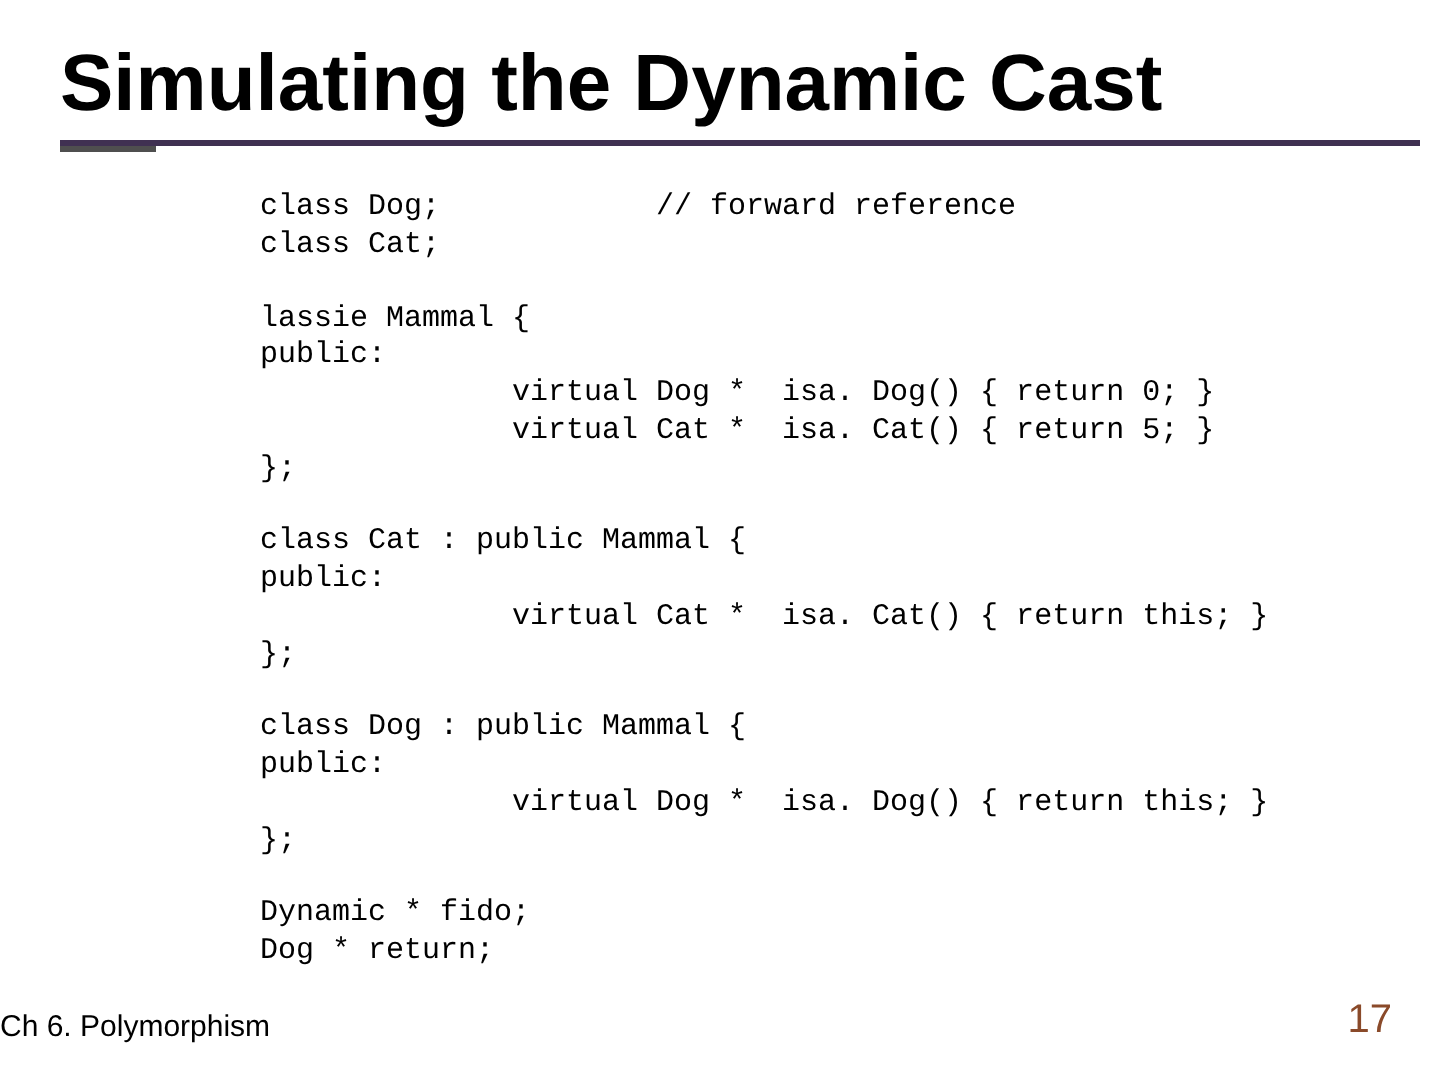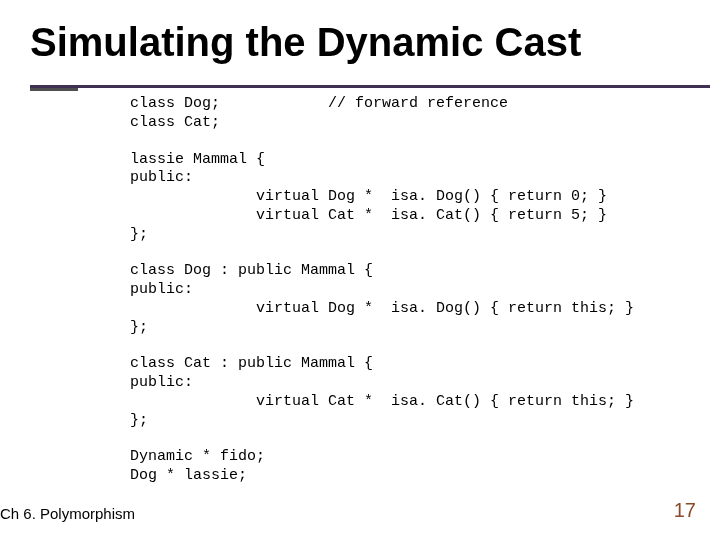--- a/index.html
+++ b/index.html
@@ -13,21 +13,21 @@
     position: absolute;
     left: 30px;
     right: 10px;
     top: 20px;
   }
   .title {
     font-size: 40px;
     font-weight: bold;
     color: #000;
     line-height: 1.1;
-    padding-bottom: 21px;
+    padding-bottom: 6px;
     border-bottom: 3px solid #403152;
   }
   .title .accent {
     position: absolute;
     left: 0;
     bottom: -3px;
     width: 48px;
     height: 3px;
     background: #4f4f4f;
   }
@@ -72,28 +72,28 @@
 <div class="body-text">
   <div class="block"><span>class Dog;            // forward reference</span>
 <span>class Cat;</span></div>
 
   <div class="block"><span>lassie Mammal {</span>
 <span>public:</span>
 <span>              virtual Dog *  isa. Dog() { return 0; }</span>
 <span>              virtual Cat *  isa. Cat() { return 5; }</span>
 <span>};</span></div>
 
+  <div class="block"><span>class Cat : public Mammal {</span>
+<span>public:</span>
+<span>              virtual Cat *  isa. Cat() { return this; }</span>
+<span>};</span></div>
+
   <div class="block"><span>class Dog : public Mammal {</span>
 <span>public:</span>
 <span>              virtual Dog *  isa. Dog() { return this; }</span>
 <span>};</span></div>
 
-  <div class="block"><span>class Cat : public Mammal {</span>
-<span>public:</span>
-<span>              virtual Cat *  isa. Cat() { return this; }</span>
-<span>};</span></div>
-
   <div class="block"><span>Dynamic * fido;</span>
-<span>Dog * lassie;</span></div>
+<span>Dog * return;</span></div>
 </div>
 
 <div class="footer-center">Ch 6. Polymorphism</div>
 <div class="footer-right">17</div>
 
 </body></html>

